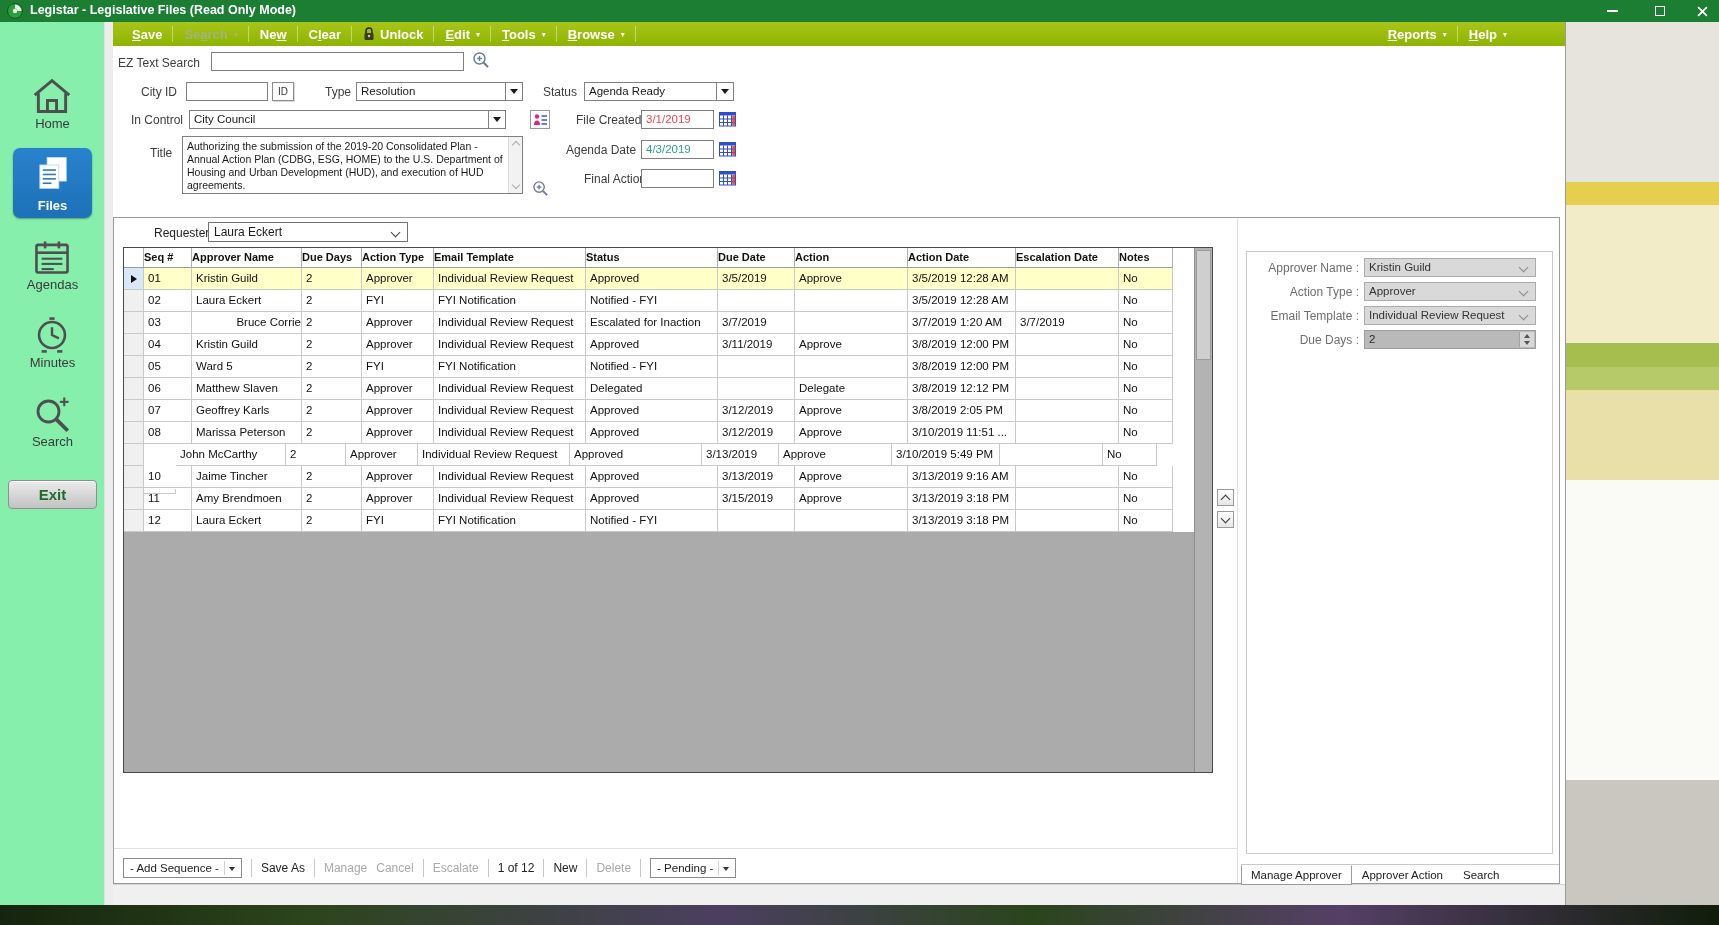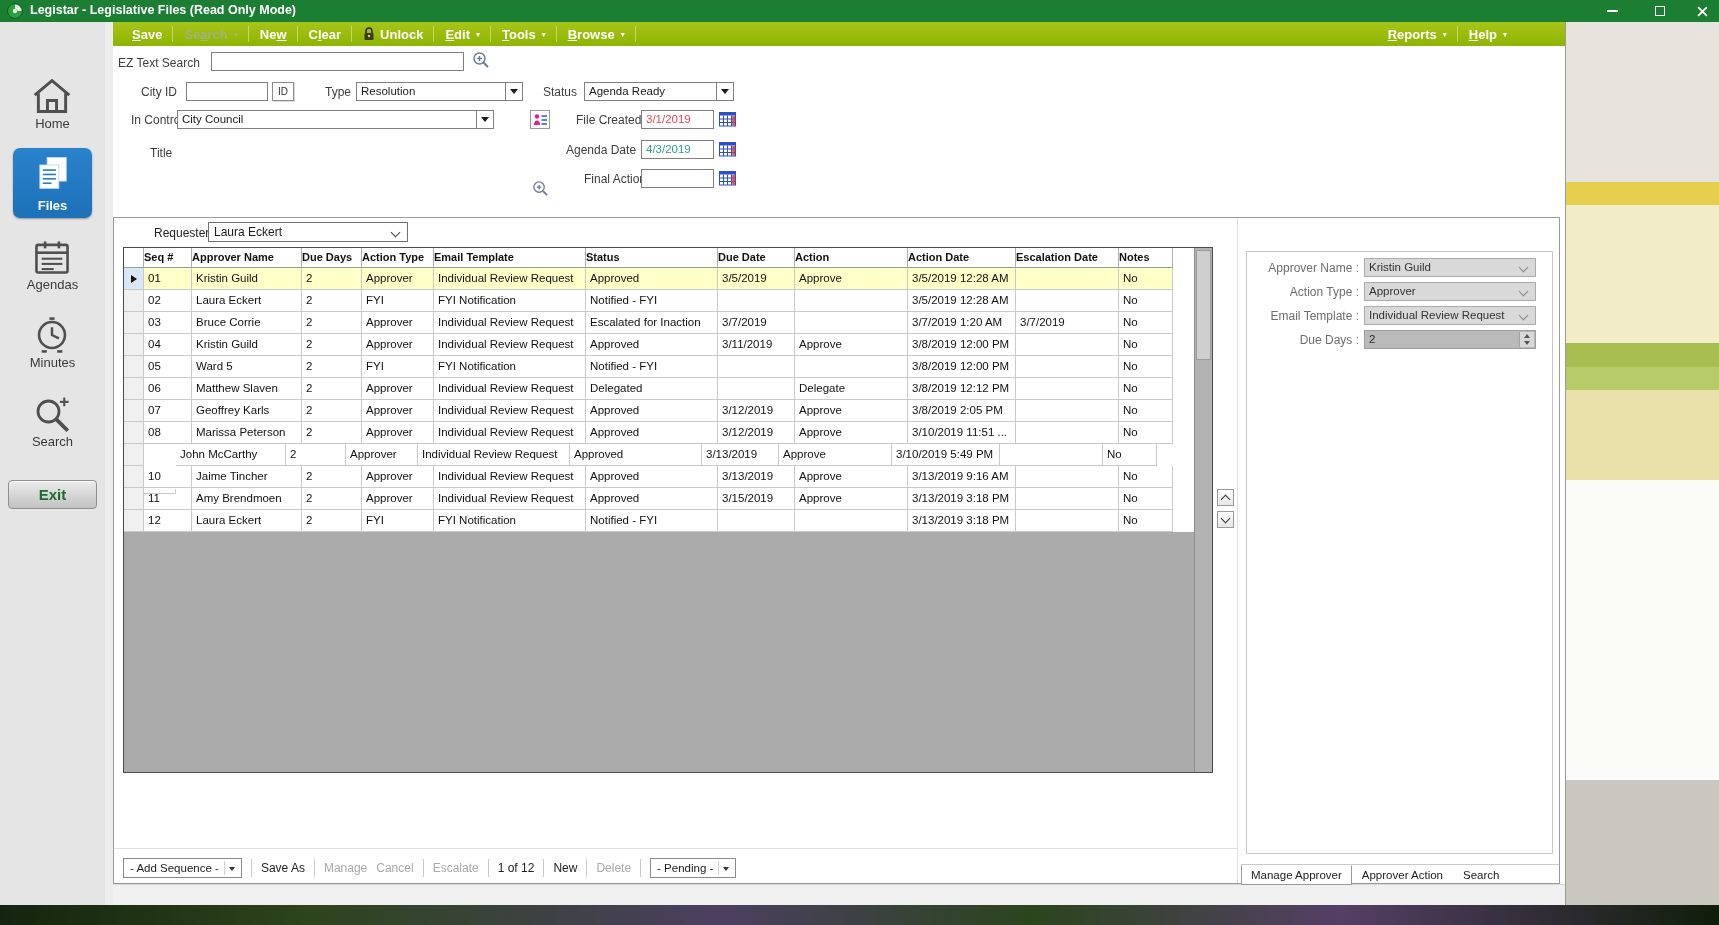--- a/index.html
+++ b/index.html
@@ -5,21 +5,21 @@
 *{margin:0;padding:0;box-sizing:border-box}
 html,body{background:#222}
 body{font-family:"Liberation Sans","DejaVu Sans",sans-serif;}
 #root{position:relative;width:1719px;height:925px;background:#fff;overflow:hidden}
 .abs{position:absolute}
 
 #titlebar{position:absolute;left:0;top:0;width:1719px;height:22px;background:#1b7e33}
 #title-text{position:absolute;left:30px;top:3px;color:#fff;font-size:12.5px;font-weight:bold}
 .winbtn{position:absolute;top:0;width:36px;height:22px;display:flex;align-items:center;justify-content:center}
 
-#sidebar{position:absolute;left:0;top:22px;width:105px;height:883px;background:#e5e5e5;border-right:1px solid #e2e2e2}
+#sidebar{position:absolute;left:0;top:22px;width:105px;height:883px;background:#86efac;border-right:1px solid #e2e2e2}
 .side-label{position:absolute;width:105px;text-align:center;font-size:13px;color:#3a3a3a}
 #files-tile{position:absolute;left:13px;top:126px;width:79px;height:70px;background:linear-gradient(#2a82cc,#1c71b8);border-radius:7px;box-shadow:0 1px 2px rgba(0,0,0,.35)}
 #files-tile .tile-label{position:absolute;bottom:5px;width:100%;text-align:center;color:#fff;font-weight:bold;font-size:13px}
 #exit-btn{position:absolute;left:8px;top:458px;width:89px;height:29px;background:linear-gradient(#ececec,#c2c2c2);border:1px solid #8f8f8f;border-radius:4px;color:#1d6b2e;font-weight:bold;font-size:15px;text-align:center;line-height:27px;box-shadow:inset 0 1px 0 #fff}
 .gapstrip{position:absolute;left:105px;top:22px;width:8px;height:883px;background:#ededed}
 
 #menubar{position:absolute;left:113px;top:22px;width:1590px;height:24px;background:linear-gradient(#a8c51a,#8db401);display:flex;align-items:center;justify-content:space-between;padding:0 185px 0 8px}
 #menu-left,#menu-right{display:flex;align-items:center;height:24px}
 .menu-item{display:flex;align-items:center;color:#fff;font-size:13px;font-weight:bold;padding:0 11px;height:24px;position:relative;white-space:nowrap}
 .menu-item::after{content:"";position:absolute;right:0;top:4px;bottom:4px;width:1px;background:rgba(255,255,255,.4)}
@@ -251,21 +251,21 @@
   <div class="tbox" style="left:186px;top:82px;width:82px;height:19px"></div>
   <div class="abs" style="left:272px;top:82px;width:22px;height:19px;border:1px solid #8a8a8a;background:#fff;font-size:10px;color:#333;text-align:center;line-height:17px;box-shadow:1px 1px 0 #d9d9d9">ID</div>
 
   <div class="lbl" style="left:325px;top:85px">Type</div>
   <div class="combo" style="left:356px;top:82px;width:167px;height:19px"><span>Resolution</span><div class="arrowbox"></div></div>
 
   <div class="lbl" style="left:543px;top:85px">Status</div>
   <div class="combo" style="left:584px;top:82px;width:150px;height:19px"><span>Agenda Ready</span><div class="arrowbox"></div></div>
 
   <div class="lbl" style="left:131px;top:113px">In Control</div>
-  <div class="combo" style="left:177px;top:110px;width:317px;height:19px"><span>City Council</span><div class="arrowbox"></div></div>
+  <div class="combo" style="left:189px;top:110px;width:317px;height:19px"><span>City Council</span><div class="arrowbox"></div></div>
   <div class="iconbtn" style="left:530px;top:110px;width:20px;height:19px">
     <svg width="15" height="14" viewBox="0 0 15 14">
       <circle cx="4" cy="3.5" r="2.2" fill="#e0218a"></circle>
         <path d="M1 12 Q1 7.5 4 7.5 Q7 7.5 7 12 Z" fill="#e0218a"></path>
       <g stroke="#2244cc" stroke-width="1.4">
           <line x1="8.5" y1="3" x2="14" y2="3"></line>
           <line x1="8.5" y1="7" x2="14" y2="7"></line>
           <line x1="8.5" y1="11" x2="14" y2="11"></line>
         </g>
     </svg>
@@ -280,20 +280,27 @@
         <line x1="4.5" y1="4.5" x2="4.5" y2="15"></line>
         <line x1="8.5" y1="4.5" x2="8.5" y2="15"></line>
         <line x1="12.5" y1="4.5" x2="12.5" y2="15"></line>
         <line x1="0.5" y1="8" x2="17" y2="8"></line>
         <line x1="0.5" y1="11.5" x2="17" y2="11.5"></line>
       </g>
     <rect x="13.2" y="4.8" width="3" height="9.8" fill="#d43c3c" opacity="0.85"></rect>
   </svg>
 
   <div class="lbl" style="left:150px;top:146px">Title</div>
+  <div id="title-box">
+    <div id="title-text-inner">Authorizing the submission of the 2019-20 Consolidated Plan - Annual Action Plan (CDBG, ESG, HOME) to the U.S. Department of Housing and Urban Development (HUD), and execution of HUD agreements.</div>
+    <div id="title-sb">
+        <span class="a au"></span>
+        <span class="a ad"></span>
+      </div>
+  </div>
   <svg class="abs" style="left:532px;top:180px" width="17" height="17" viewBox="0 0 18 18" fill="none" stroke="#6b7a99" stroke-width="1.4">
     <circle cx="7.5" cy="7.5" r="5.5"></circle>
       <line x1="11.7" y1="11.7" x2="16" y2="16" stroke-width="2"></line>
       <line x1="7.5" y1="5" x2="7.5" y2="10"></line>
       <line x1="5" y1="7.5" x2="10" y2="7.5"></line>
   </svg>
 
   <div class="lbl" style="left:566px;top:143px">Agenda Date</div>
   <div class="tbox teal" style="left:641px;top:140px;width:73px;height:19px">4/3/2019</div>
   <svg class="abs" style="left:719px;top:141px" width="17" height="16" viewBox="0 0 17 16">
@@ -371,21 +378,21 @@
             <div class="g-c" style="width: 132px;">Notified - FYI</div>
             <div class="g-c" style="width: 77px;"></div>
             <div class="g-c" style="width: 113px;"></div>
             <div class="g-c" style="width: 108px;">3/5/2019 12:28 AM</div>
             <div class="g-c" style="width: 103px;"></div>
             <div class="g-c" style="width: 54px;">No</div>
           </div>
           <div class="g-row">
             <div class="g-sel" style="width: 20px;"></div>
             <div class="g-c" style="width: 48px;">03</div>
-            <div class="g-c" style="width: 110px;">Bruce Corrie</div>
+            <div class="g-c" style="width: 110px; text-align: right;">Bruce Corrie</div>
             <div class="g-c" style="width: 60px;">2</div>
             <div class="g-c" style="width: 72px;">Approver</div>
             <div class="g-c" style="width: 152px;">Individual Review Request</div>
             <div class="g-c" style="width: 132px;">Escalated for Inaction</div>
             <div class="g-c" style="width: 77px;">3/7/2019</div>
             <div class="g-c" style="width: 113px;"></div>
             <div class="g-c" style="width: 108px;">3/7/2019 1:20 AM</div>
             <div class="g-c" style="width: 103px;">3/7/2019</div>
             <div class="g-c" style="width: 54px;">No</div>
           </div>

